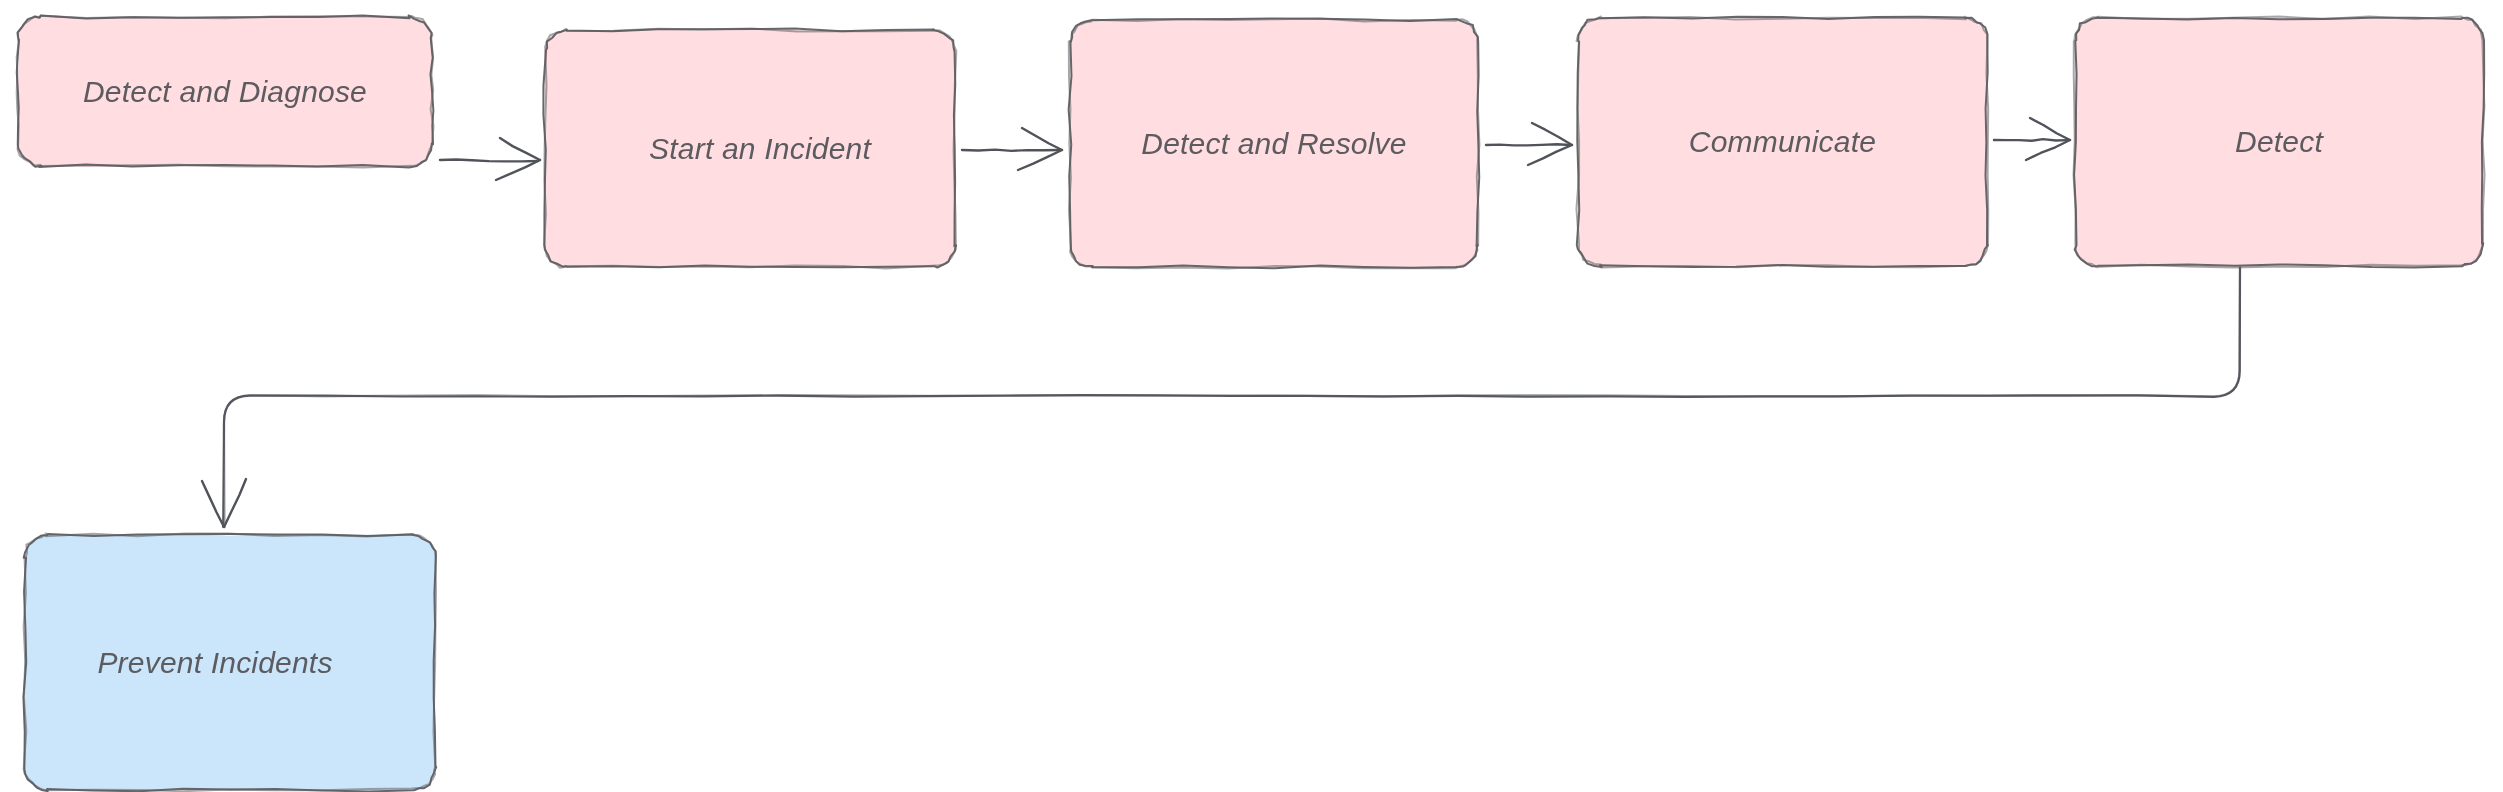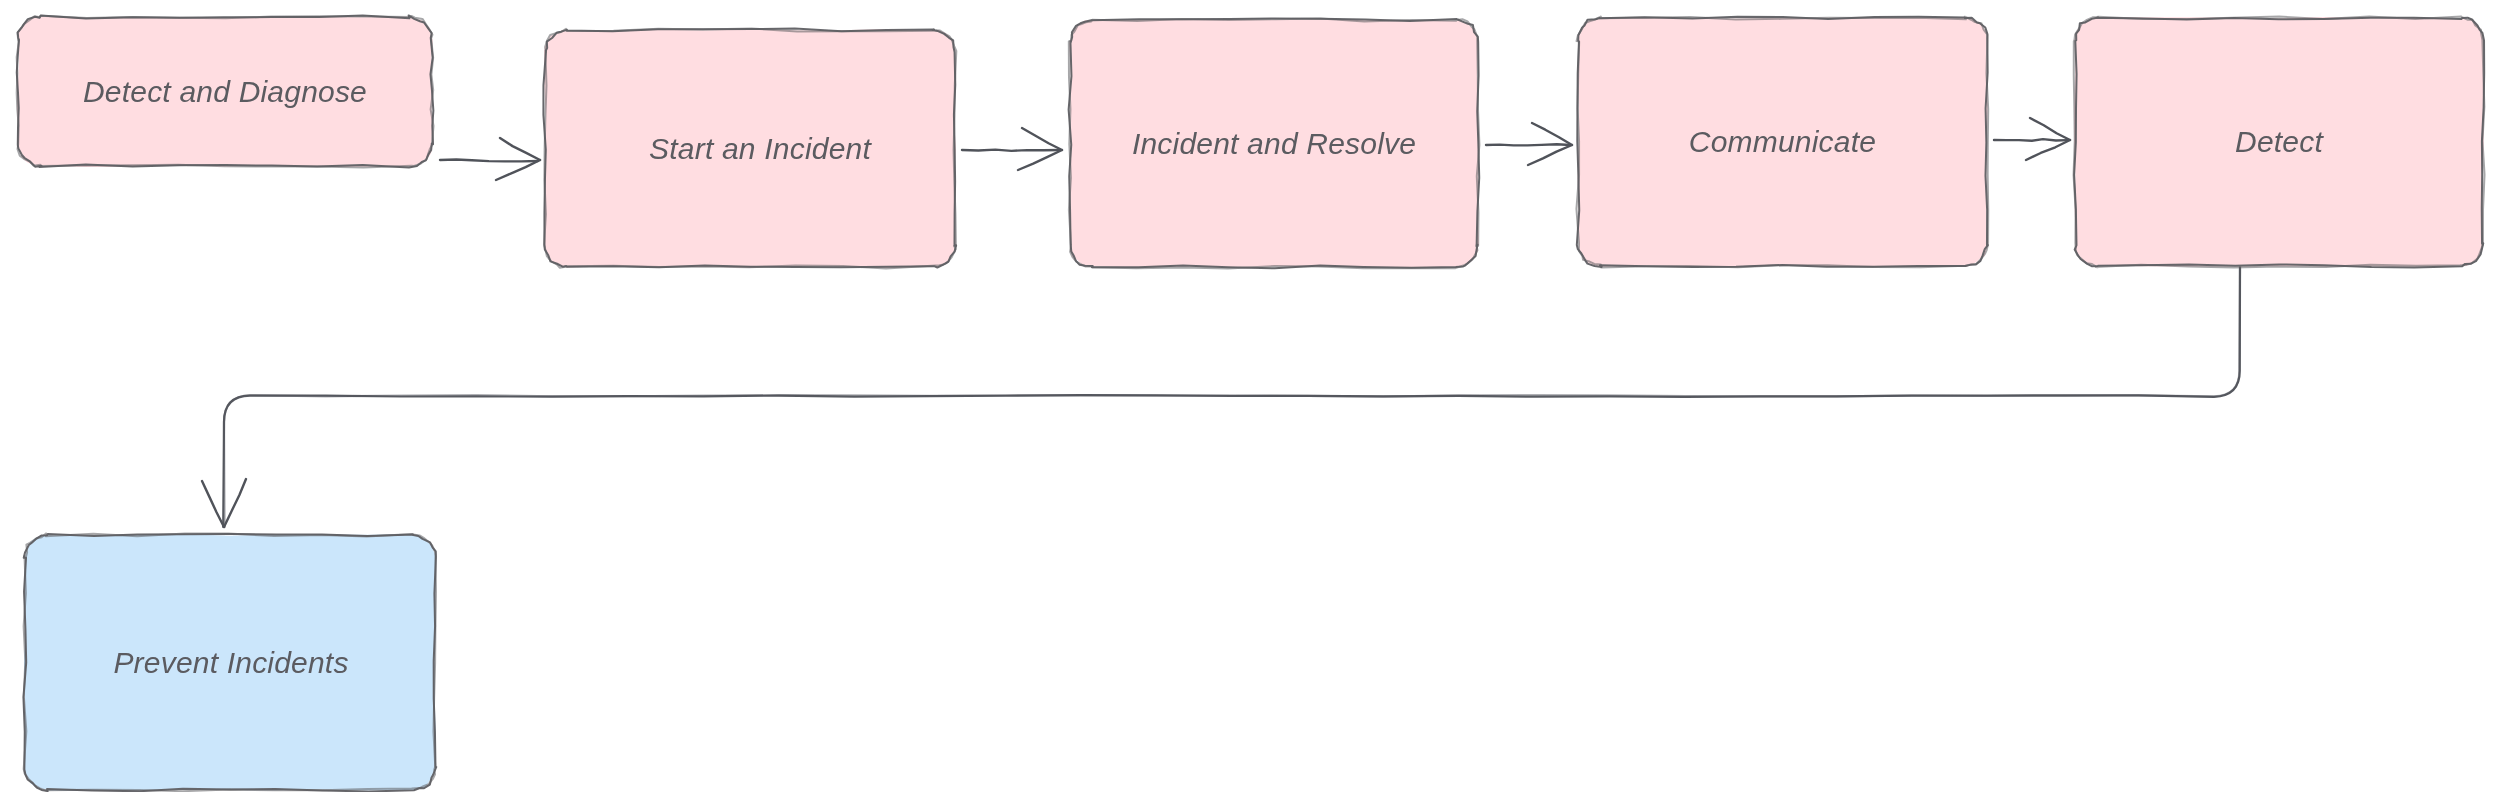--- a/index.html
+++ b/index.html
@@ -83,19 +83,19 @@
           <path d="M 47.06 535.33 L 92.57 535.80 L 138.21 534.39 L 185.31 534.13 L 230.23 535.76 L 275.70 534.39 L 322.17 534.38 L 368.26 534.85 L 411.98 534.05 L 412.11 535.08 L 418.10 535.11 L 423.05 538.08 L 428.54 542.38 L 431.28 545.85 L 433.48 550.86 L 435.87 556.30 L 435.11 592.37 L 434.23 626.84 L 434.09 663.43 L 434.63 698.62 L 435.76 733.37 L 435.37 768.26 L 435.83 768.80 L 434.02 772.81 L 431.04 778.13 L 427.57 783.89 L 424.66 787.64 L 418.41 788.98 L 413.20 790.01 L 367.19 790.52 L 321.48 789.52 L 275.21 790.37 L 229.67 790.07 L 183.77 788.91 L 138.94 790.45 L 92.78 791.04 L 48.01 790.53 L 47.38 788.95 L 42.08 788.69 L 35.24 786.65 L 30.45 783.35 L 28.31 779.01 L 25.52 774.38 L 24.15 768.57 L 24.53 733.64 L 24.74 696.78 L 23.93 662.20 L 26.01 627.26 L 24.33 591.97 L 25.37 556.38 L 25.19 557.77 L 26.60 552.00 L 28.66 546.53 L 30.35 542.50 L 34.95 538.36 L 40.31 535.99 L 46.31 536.05 Z" fill="#cbe6fb" stroke="none"></path>
           <path d="M 47.69 533.89 L 93.93 536.02 L 137.52 534.39 L 184.45 534.17 L 230.17 534.02 L 276.52 534.39 L 321.86 534.56 L 367.43 535.98 L 413.02 534.51 L 413.20 535.10 L 418.33 535.97 L 422.48 538.91 L 430.11 542.41 L 432.51 547.27 L 435.77 551.41 L 435.90 556.89 L 434.40 593.48 L 435.06 626.24 L 433.68 661.36 L 433.74 699.26 L 434.96 732.76 L 435.48 767.27 L 436.27 766.94 L 432.99 775.08 L 431.45 777.71 L 429.89 784.55 L 424.09 788.20 L 419.83 787.99 L 413.95 790.21 L 368.60 791.50 L 322.78 790.47 L 275.28 788.92 L 231.24 789.55 L 182.97 788.68 L 139.61 791.25 L 92.14 790.48 L 47.04 788.89 L 47.56 790.94 L 41.54 789.91 L 36.73 787.54 L 32.84 783.32 L 27.55 779.47 L 25.45 774.72 L 24.37 769.56 L 24.75 731.61 L 23.43 697.32 L 26.21 662.61 L 25.44 628.92 L 24.04 591.68 L 26.05 557.83 L 23.73 557.64 L 25.01 552.43 L 28.86 545.05 L 32.09 542.44 L 35.93 538.94 L 41.31 535.62 L 47.18 535.23 Z" fill="none" stroke="#5f5f63" stroke-width="2" stroke-linecap="round" stroke-linejoin="round" opacity="0.95"></path>
           <path d="M 45.81 536.22 L 93.35 533.76 L 137.10 536.35 L 184.83 533.62 L 228.48 533.57 L 274.26 535.92 L 321.70 535.11 L 366.76 536.57 L 412.54 534.07 L 411.62 534.14 L 419.57 535.39 L 423.34 537.51 L 428.76 541.92 L 432.15 545.49 L 434.92 551.31 L 435.56 555.48 L 435.98 591.36 L 435.40 628.61 L 435.11 662.55 L 434.14 698.59 L 433.48 731.92 L 435.24 766.48 L 434.26 769.56 L 435.02 774.22 L 433.02 778.59 L 428.64 784.08 L 423.45 786.09 L 419.80 788.12 L 411.57 788.47 L 367.97 788.91 L 322.59 790.16 L 274.56 790.16 L 230.03 789.61 L 182.78 791.18 L 139.51 790.09 L 92.88 789.75 L 45.51 790.14 L 47.91 791.18 L 40.01 788.32 L 34.82 785.50 L 32.21 782.17 L 29.05 779.61 L 24.58 773.22 L 23.67 769.04 L 26.33 731.36 L 23.83 696.56 L 25.29 661.00 L 23.63 626.29 L 25.88 593.08 L 24.50 556.11 L 25.69 558.11 L 27.09 552.50 L 26.40 544.70 L 29.92 542.92 L 36.27 538.54 L 41.61 537.20 L 45.98 533.42 Z" fill="none" stroke="#5f5f63" stroke-width="2" stroke-linecap="round" stroke-linejoin="round" opacity="0.55"></path>
         </g>
       </g>
   </svg>
 
   <div id="labels-layer">
       <div class="node-label" style="left: 18px; top: 61.5px; width: 414px; height: 60px; color: rgb(91, 91, 96);">Detect and Diagnose</div>
       <div class="node-label" style="left: 545px; top: 118.5px; width: 410px; height: 60px; color: rgb(91, 91, 96); margin-left: 10px;">Start an Incident</div>
-      <div class="node-label" style="left: 1070px; top: 113.5px; width: 408px; height: 60px; color: rgb(91, 91, 96);">Incident and Resolve</div>
+      <div class="node-label" style="left: 1070px; top: 113.5px; width: 408px; height: 60px; color: rgb(91, 91, 96);">Detect and Resolve</div>
       <div class="node-label" style="left: 1578px; top: 112px; width: 409px; height: 60px; color: rgb(91, 91, 96); text-align: center;">Communicate</div>
       <div class="node-label" style="left: 2075px; top: 112px; width: 408px; height: 60px; color: rgb(91, 91, 96);">Detect</div>
-      <div class="node-label" style="left: 25px; top: 632.5px; width: 380px; height: 60px; color: rgb(91, 91, 96); padding-left: 16px;">Prevent Incidents</div>
+      <div class="node-label" style="left: 25px; top: 632.5px; width: 380px; height: 60px; color: rgb(91, 91, 96);">Prevent Incidents</div>
     </div>
 
 </div>
 
 </body></html>

